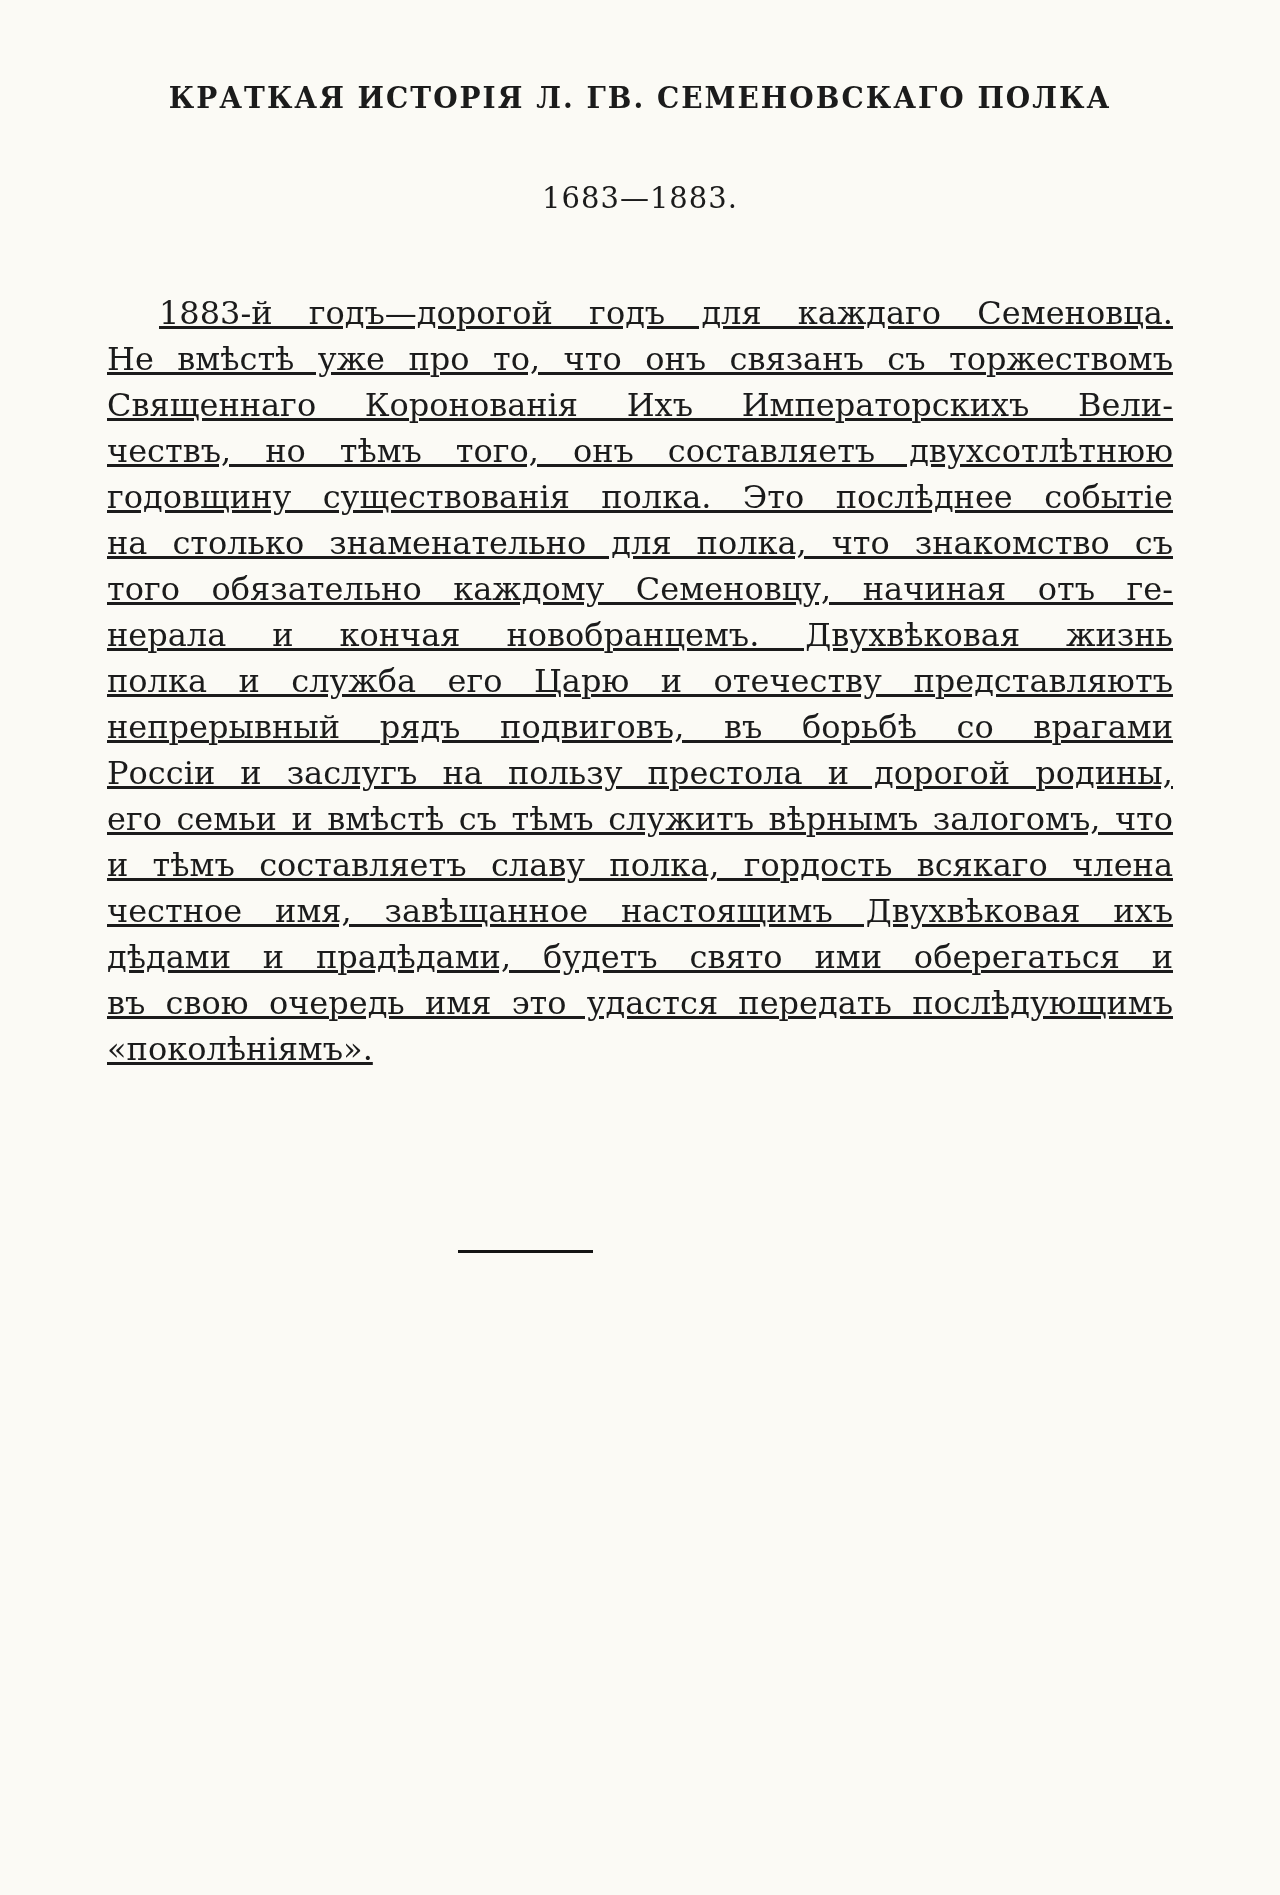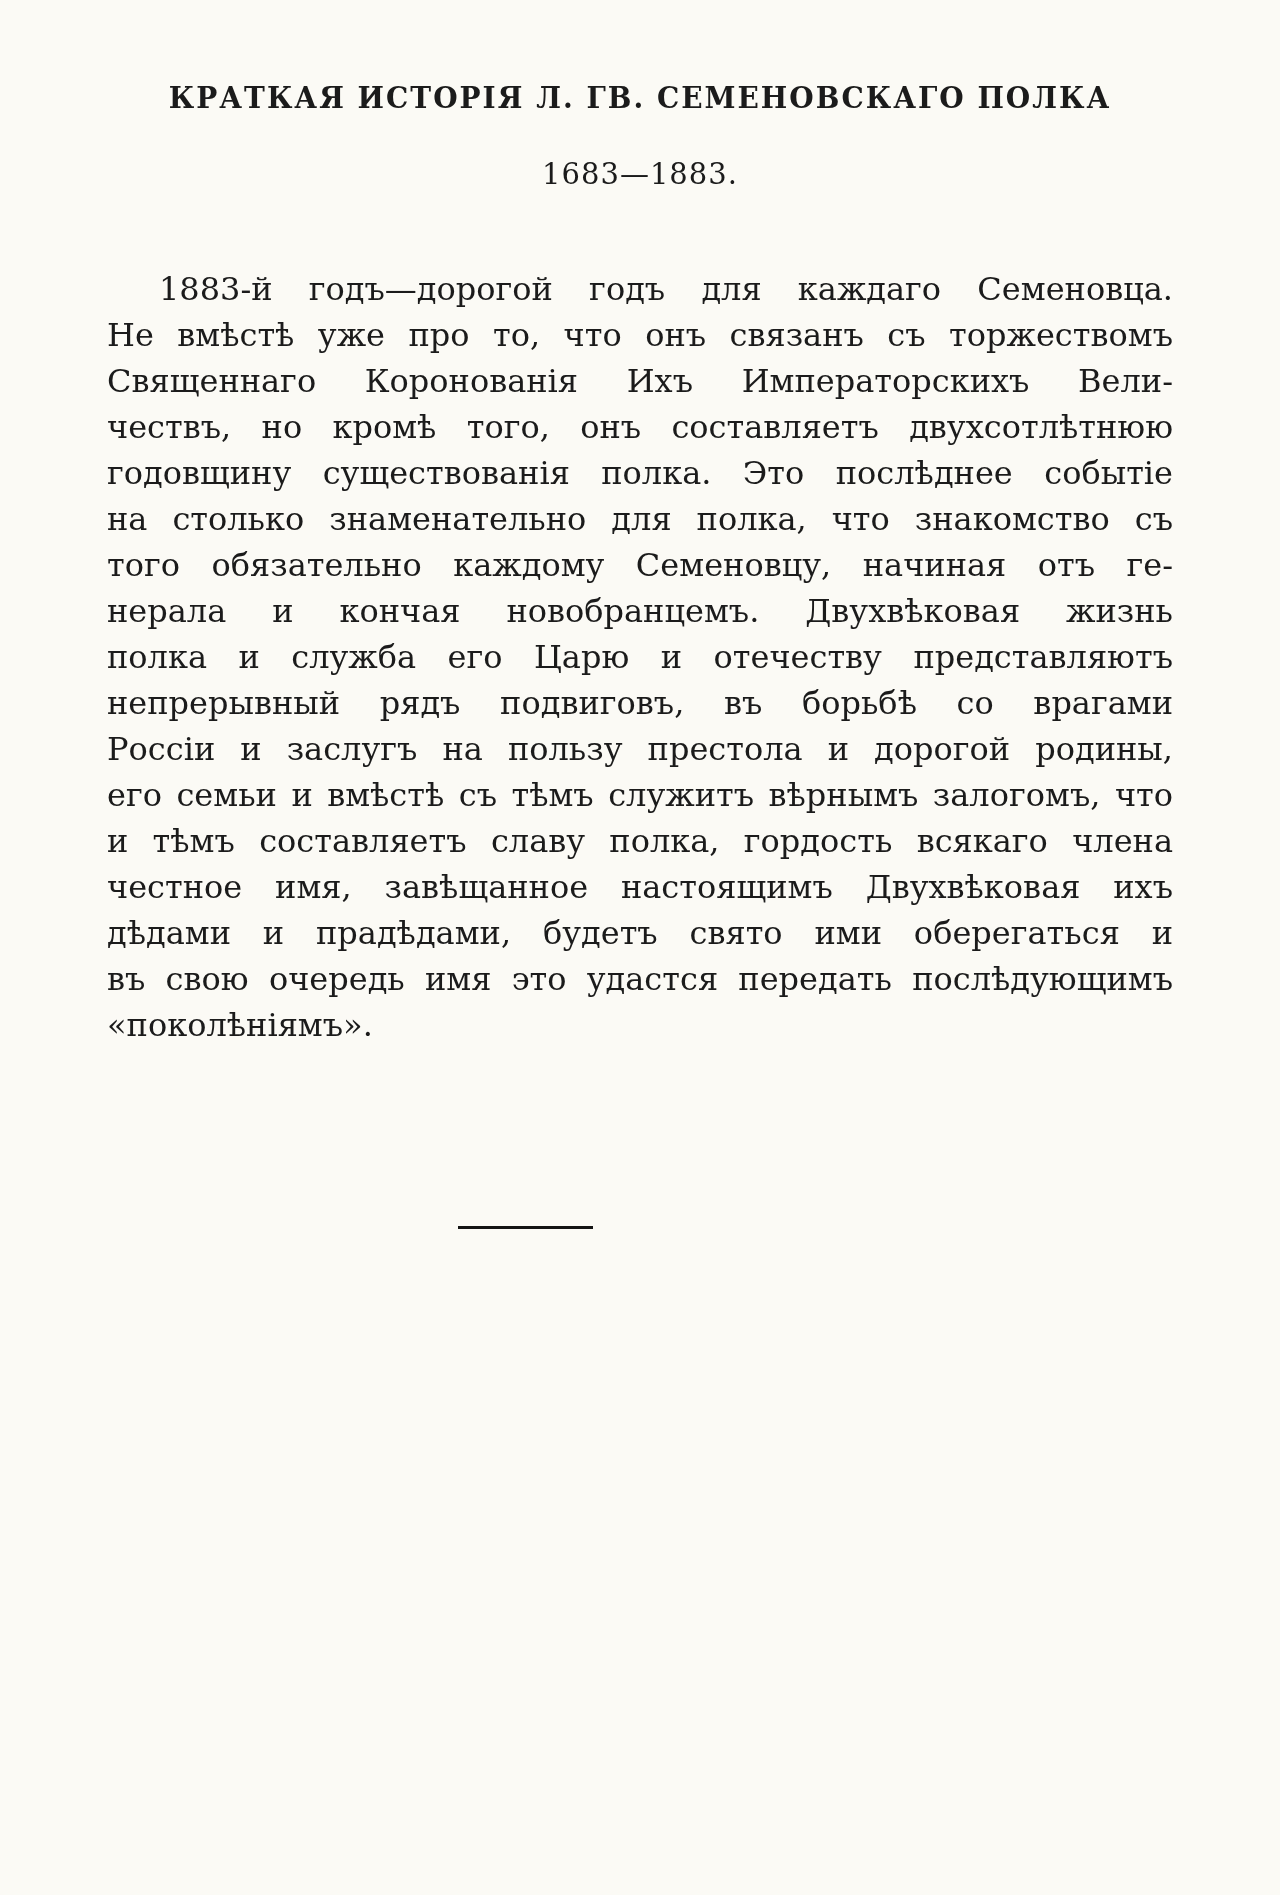--- a/index.html
+++ b/index.html
@@ -23,30 +23,31 @@
     margin: 0;
     padding-top: 80px;
     text-align: center;
     font-size: 28px;
     font-weight: bold;
     letter-spacing: 2px;
     transform: scaleY(1.05);
     white-space: nowrap;
   }
   .subtitle {
-    margin-top: 44px;
+    margin-top: 68px;
     text-align: center;
     font-size: 29px;
     letter-spacing: 1px;
   }
   .paragraph {
     margin: 75px auto 0 auto;
     width: 1066px;
     font-size: 32px;
     line-height: 46px;
+    text-decoration: underline;
   }
   .line {
     text-align: justify;
     text-align-last: justify;
     white-space: normal;
   }
   .line.first {
     text-indent: 52px;
   }
   .line.last {
@@ -64,21 +65,21 @@
 
 <div class="page">
   <h1 class="title">КРАТКАЯ ИСТОРІЯ Л. ГВ. СЕМЕНОВСКАГО ПОЛКА</h1>
 
   <div class="subtitle">1683—1883.</div>
 
   <div class="paragraph" id="paragraph">
       <div class="line first">1883-й годъ—дорогой годъ для каждаго Семеновца.</div>
       <div class="line">Не вмѣстѣ уже про то, что онъ связанъ съ торжествомъ</div>
       <div class="line">Священнаго Коронованія Ихъ Императорскихъ Вели-</div>
-      <div class="line">чествъ, но кромѣ того, онъ составляетъ двухсотлѣтнюю</div>
+      <div class="line">чествъ, но тѣмъ того, онъ составляетъ двухсотлѣтнюю</div>
       <div class="line">годовщину существованія полка. Это послѣднее событіе</div>
       <div class="line">на столько знаменательно для полка, что знакомство съ</div>
       <div class="line">того обязательно каждому Семеновцу, начиная отъ ге-</div>
       <div class="line">нерала и кончая новобранцемъ. Двухвѣковая жизнь</div>
       <div class="line">полка и служба его Царю и отечеству представляютъ</div>
       <div class="line">непрерывный рядъ подвиговъ, въ борьбѣ со врагами</div>
       <div class="line">Россіи и заслугъ на пользу престола и дорогой родины,</div>
       <div class="line">его семьи и вмѣстѣ съ тѣмъ служитъ вѣрнымъ залогомъ, что</div>
       <div class="line">и тѣмъ составляетъ славу полка, гордость всякаго члена</div>
       <div class="line">честное имя, завѣщанное настоящимъ Двухвѣковая ихъ</div>

